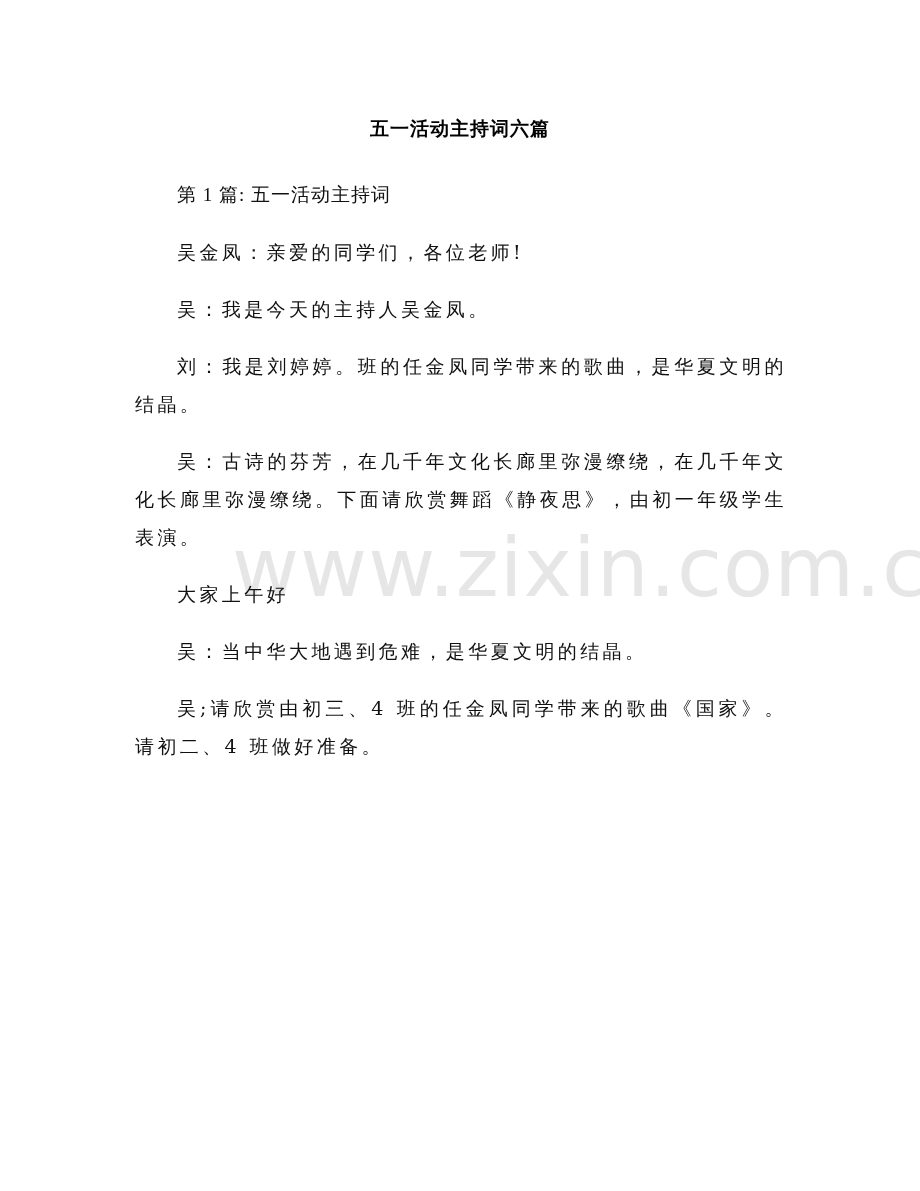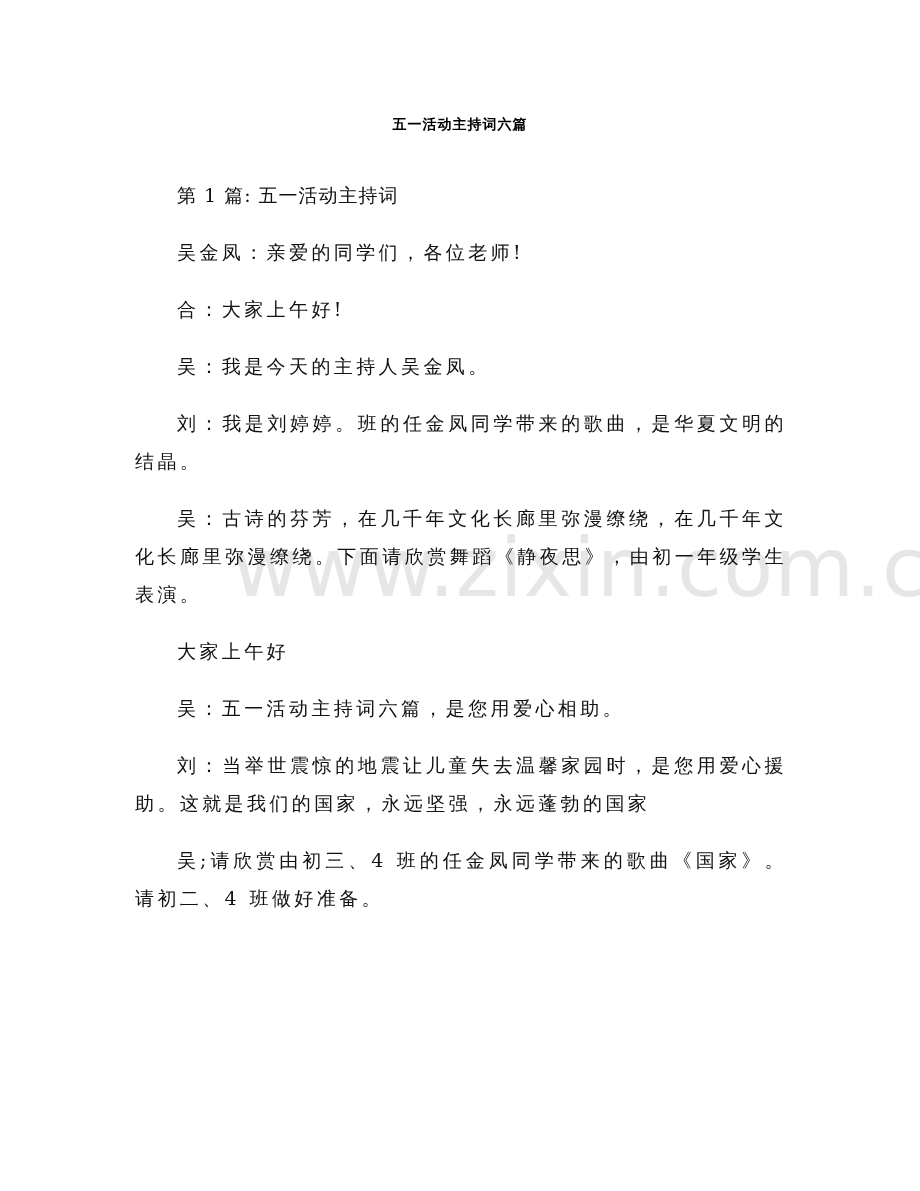--- a/index.html
+++ b/index.html
@@ -22,21 +22,21 @@
       height: 1191px;
       background: #ffffff;
     }
     .title {
       position: absolute;
       top: 116px;
       left: 0;
       width: 920px;
       text-align: center;
       font-family: "DejaVu Sans", "Liberation Sans", sans-serif;
-      font-size: 14px;
+      font-size: 19px;
       font-weight: bold;
       letter-spacing: 1px;
       color: #000000;
     }
     .body-text {
       position: absolute;
       left: 135px;
       top: 176px;
       width: 652px;
     }
@@ -45,20 +45,21 @@
       text-indent: 42px;
       font-size: 19px;
       line-height: 38px;
       letter-spacing: 3.4px;
       text-align: justify;
       color: #111111;
       white-space: normal;
     }
     .para.heading {
       letter-spacing: 1px;
+      font-family: Liberation Serif, serif;
     }
     .watermark {
       position: absolute;
       left: 232px;
       top: 520px;
       font-family: "DejaVu Sans", "Liberation Sans", sans-serif;
       font-size: 82px;
       color: #e6e6e6;
       letter-spacing: 1px;
       pointer-events: none;
@@ -71,22 +72,20 @@
 <body>
 
 <div class="page">
   <div class="watermark">www.zixin.com.cn</div>
 
   <div class="title">五一活动主持词六篇</div>
 
   <div class="body-text">
     <p class="para heading">第 1 篇: 五一活动主持词</p>
     <p class="para">吴金凤：亲爱的同学们，各位老师!</p>
-    <p class="para">合：大家上午好!</p>
     <p class="para">吴：我是今天的主持人吴金凤。</p>
     <p class="para">刘：我是刘婷婷。班的任金凤同学带来的歌曲，是华夏文明的结晶。</p>
     <p class="para">吴：古诗的芬芳，在几千年文化长廊里弥漫缭绕，在几千年文化长廊里弥漫缭绕。下面请欣赏舞蹈《静夜思》，由初一年级学生表演。</p>
     <p class="para">大家上午好</p>
-    <p class="para">吴：五一活动主持词六篇，是您用爱心相助。</p>
-    <p class="para">刘：当举世震惊的地震让儿童失去温馨家园时，是您用爱心援助。这就是我们的国家，永远坚强，永远蓬勃的国家</p>
+    <p class="para">吴：当中华大地遇到危难，是华夏文明的结晶。</p>
     <p class="para">吴;请欣赏由初三、4 班的任金凤同学带来的歌曲《国家》。请初二、4 班做好准备。</p>
   </div>
 </div>
 
 </body></html>

